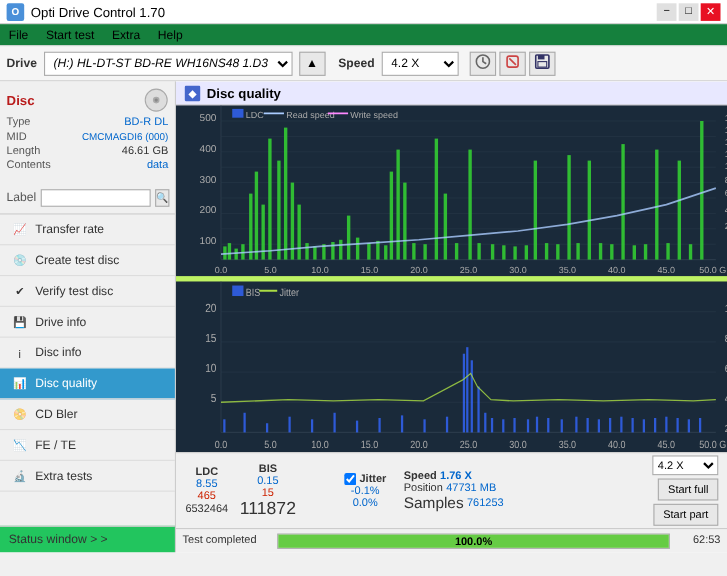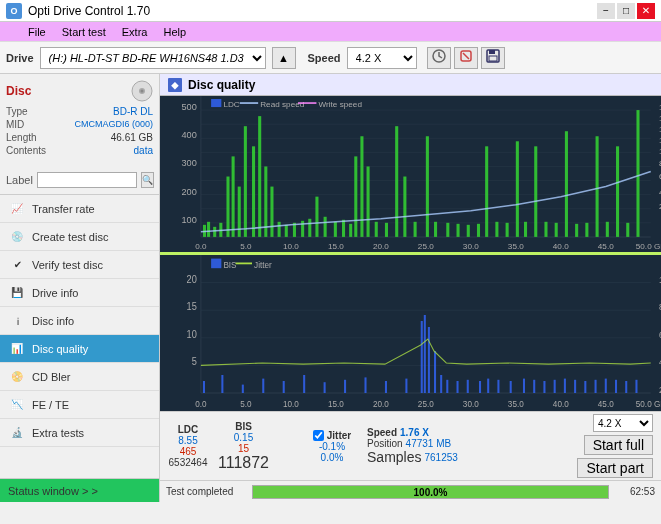--- a/index.html
+++ b/index.html
@@ -7,21 +7,21 @@
     
     
     .title-bar { background: #fff; height: 22px; display: flex; align-items: center; justify-content: space-between; padding: 0 6px; border-bottom: 1px solid #ccc; }
     .title-bar-left { display: flex; align-items: center; gap: 6px; font-size: 12px; font-weight: 400; }
     .title-bar-icon { width: 16px; height: 16px; background: #4a90d9; border-radius: 2px; display: flex; align-items: center; justify-content: center; color: white; font-size: 9px; font-weight: bold; }
     .title-bar-controls { display: flex; gap: 2px; }
     .title-btn { width: 18px; height: 16px; border: none; background: #e0e0e0; cursor: pointer; display: flex; align-items: center; justify-content: center; font-size: 10px; }
     .title-btn.close { background: #e81123; color: white; }
     
     
-    .menu-bar { background: #f0abfc; height: 20px; display: flex; align-items: center; padding: 0 20px; border-bottom: 1px solid #ddd; font-size: 11px; }
+    .menu-bar { background: #15803d; height: 20px; display: flex; align-items: center; padding: 0 0; border-bottom: 1px solid #ddd; font-size: 11px; }
     .menu-item { padding: 2px 8px; cursor: pointer; }
     
     
     .drive-bar { background: #f5f5f5; height: 32px; display: flex; align-items: center; padding: 0 6px; border-bottom: 1px solid #ccc; gap: 6px; font-size: 11px; }
     .drive-label { font-weight: 600; color: #333; }
     .drive-select { height: 22px; border: 1px solid #aaa; background: white; font-size: 11px; padding: 1px 4px; min-width: 220px; font-style: italic; }
     .drive-btn { width: 24px; height: 22px; border: 1px solid #aaa; background: #e8e8e8; cursor: pointer; display: flex; align-items: center; justify-content: center; font-size: 11px; }
     .speed-label { font-weight: 600; color: #333; margin-left: 6px; }
     .speed-select { height: 22px; border: 1px solid #aaa; background: white; font-size: 11px; padding: 1px 4px; width: 70px; }
     .speed-icons { display: flex; gap: 3px; margin-left: 4px; }
@@ -56,26 +56,26 @@
     
     
     .content { flex: 1; background: #fff; display: flex; flex-direction: column; overflow: hidden; }
     
     
     .dq-header { background: #e8e8ff; height: 22px; display: flex; align-items: center; padding: 0 8px; border-bottom: 1px solid #bbb; font-weight: 700; font-size: 12px; gap: 6px; }
     .dq-icon { width: 14px; height: 14px; background: #4466cc; border-radius: 1px; display: inline-flex; align-items: center; justify-content: center; color: white; font-size: 9px; font-weight: bold; }
     
     
     .charts { flex: 1; display: flex; flex-direction: column; background: #1a2a3a; }
-    .chart-top { flex: 1; position: relative; border-bottom: 3px solid #bef264; }
+    .chart-top { flex: 1; position: relative; border-bottom: 5px solid #bef264; }
     .chart-bottom { flex: 1; position: relative; }
     
     
     .stats-bar { background: #f0f0f0; border-top: 1px solid #ccc; padding: 2px 8px; display: flex; align-items: center; gap: 10px; font-size: 10px; }
-    .start-btn { height: 20px; padding: 0 8px; border: 1px solid #aaa; background: #e8e8e8; cursor: pointer; font-size: 14px; white-space: nowrap; }
+    .start-btn { height: 20px; padding: 0 8px; border: 1px solid #aaa; background: #e8e8e8; cursor: pointer; font-size: 10px; white-space: nowrap; }
     
     
     .progress-bar-area { height: 22px; background: #f0f0f0; border-top: 1px solid #ccc; display: flex; align-items: center; padding: 0 6px; gap: 6px; }
     .progress-track { flex: 1; height: 14px; background: #ddd; border: 1px solid #aaa; position: relative; }
     .progress-fill { height: 100%; background: #66cc44; }
     .progress-text { position: absolute; width: 100%; text-align: center; font-size: 10px; top: 1px; color: #000; font-weight: 700; }
     .progress-status { font-size: 10px; color: #333; min-width: 80px; }
     .progress-time { font-size: 10px; color: #333; min-width: 40px; text-align: right; }
 
     svg text { font-family: Arial, sans-serif; }

